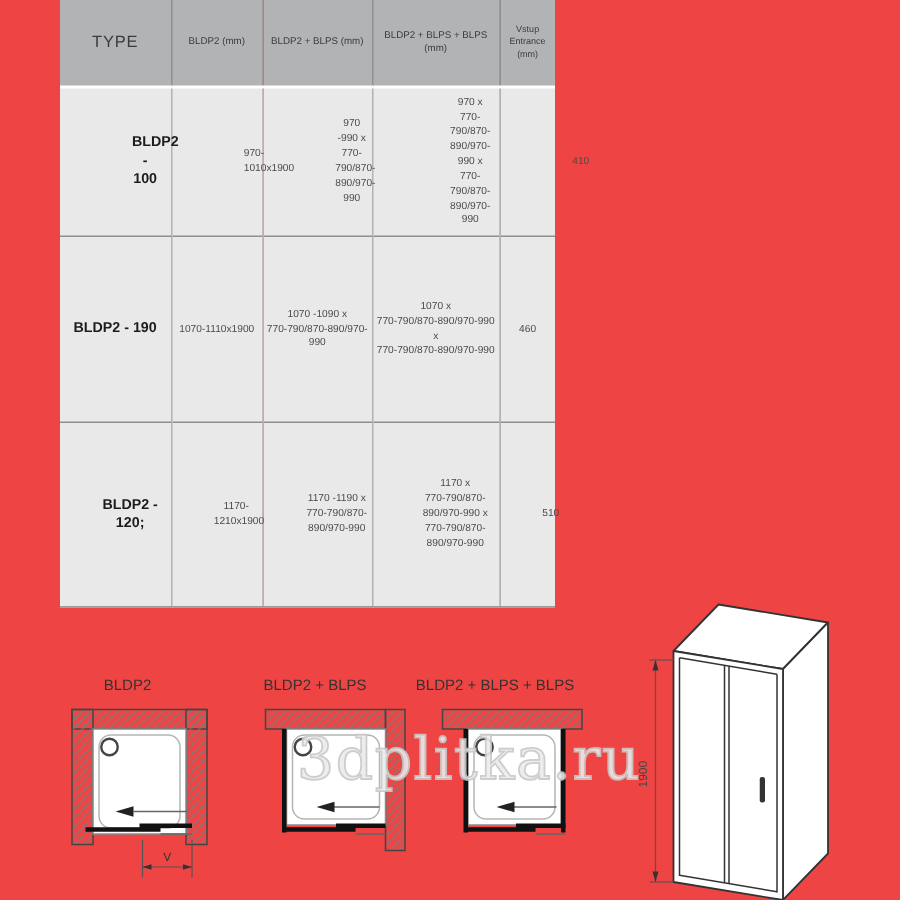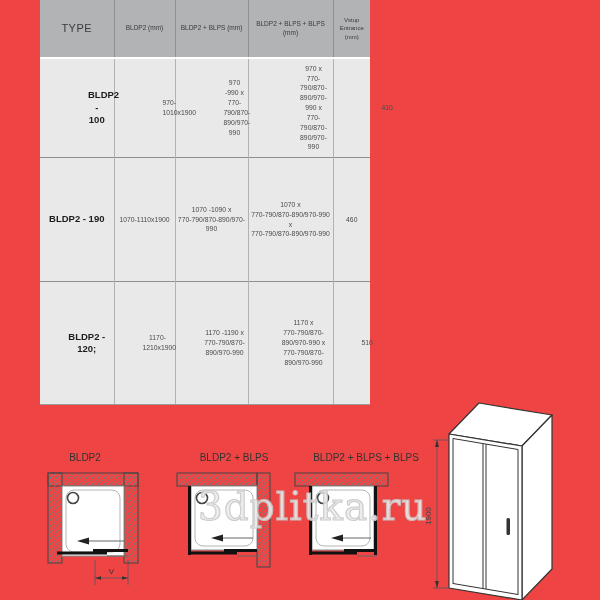--- a/index.html
+++ b/index.html
@@ -22,21 +22,21 @@
     background:#e9e9e9;color:#4a4a4a;vertical-align:middle;text-align:center;
     border-right:1px solid #b2b2b2;font-size:6.8px;line-height:1.45;white-space:pre-line;padding:2px;
   }
   table.spec td:last-child{border-right:none;}
   table.spec td.type-c{font-weight:bold;font-size:9.5px;color:#1c1c1c;line-height:1.3;padding:0 8px;}
   table.spec tr.r1 td{height:94px;padding-left:48px;}
   table.spec tr.r2 td{height:119px;border-top:1.5px solid #8f8f8f;}
   table.spec tr.r3 td{height:118px;border-top:1.5px solid #8f8f8f;border-bottom:1.5px solid #9a9a9a;padding-left:28px;}
   
   .cap{position:absolute;top:452px;transform:translateX(-50%);font-size:10px;color:#333;white-space:nowrap;}
-  .cap1{left:85px;} .cap2{left:210px;margin-left:24px;} .cap3{left:330px;margin-left:36px;}
+  .cap1{left:85px;} .cap2{left:210px;} .cap3{left:330px;}
   
   svg{position:absolute;overflow:visible;}
   .d1{left:45px;top:472px;} .d2{left:175px;top:472px;} .d3{left:293px;top:472px;}
   .d3d{left:420px;top:393px;}
   
   .watermark{
     position:absolute;left:198px;top:484px;z-index:5;pointer-events:none;
     font-family:"DejaVu Serif","Liberation Serif",serif;
     font-size:39px;letter-spacing:1px;color:#ececec;
     -webkit-text-stroke:1.2px #c8c8c8;opacity:0.9;white-space:nowrap;

